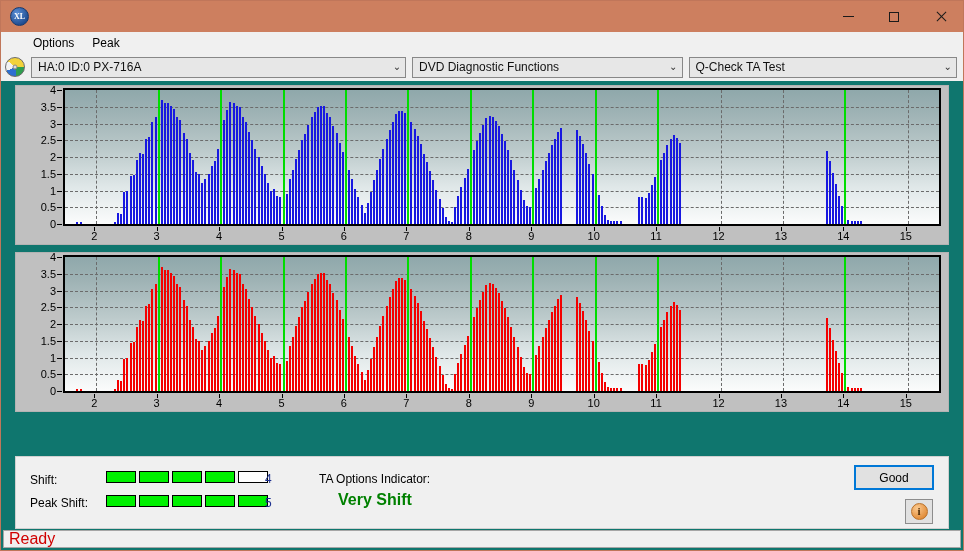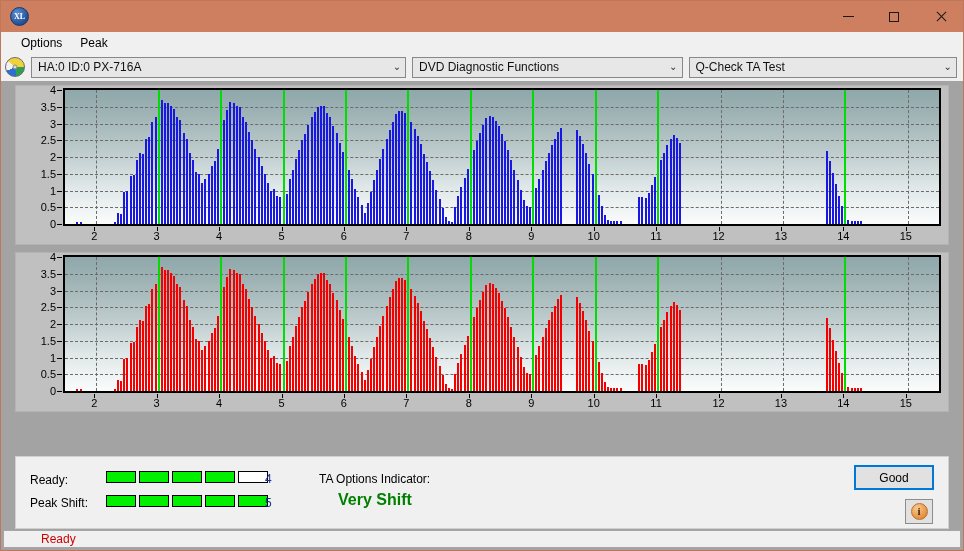--- a/index.html
+++ b/index.html
@@ -5,21 +5,21 @@
   html,body{margin:0;padding:0;}
   body{
     width:964px;height:551px;overflow:hidden;
     font-family:"Liberation Sans",sans-serif;
     background:#f0f0f0;
     -webkit-font-smoothing:antialiased;
   }
   .window{
     position:relative;width:964px;height:551px;
     border:1px solid #c0765a;box-sizing:border-box;
-    background:#a3a3a3;
+    background:#0f766e;
   }
   
   .titlebar{
     height:31px;background:#cd7f5f;display:flex;align-items:center;
     position:relative;
   }
   .app-icon{
     width:19px;height:19px;border-radius:50%;
     background:radial-gradient(circle at 35% 30%,#5b8fd6,#1e4b8f 75%);
     margin-left:9px;margin-right:9px;
@@ -40,21 +40,21 @@
   .glyph-close{position:relative;width:11px;height:11px;}
   .glyph-close:before,.glyph-close:after{
     content:"";position:absolute;left:0;top:5px;width:13px;height:1px;background:#1a1a1a;
   }
   .glyph-close:before{transform:rotate(45deg);}
   .glyph-close:after{transform:rotate(-45deg);}
 
   
   .menubar{
     height:21px;background:#f0f0f0;display:flex;align-items:center;
-    padding-left:12px;
+    padding-left:24px;
   }
   .menu-item{
     font-size:12px;color:#000;padding:2px 8px;margin-right:2px;
   }
 
   
   .selrow{
     height:28px;display:flex;align-items:center;
     padding:0 6px 0 4px;gap:6px;background:#f0f0f0;
   }
@@ -156,21 +156,21 @@
     display:flex;align-items:center;justify-content:center;
     font-size:11px;font-weight:bold;color:#4a2a06;
     font-family:"Liberation Serif",serif;line-height:1;
   }
   
   .statusbar{
     position:absolute;left:2px;right:2px;bottom:2px;height:18px;
     background:#f0f0f0;border:1px solid #a6a6a6;box-sizing:border-box;
     display:flex;align-items:center;
   }
-  .status-text{font-size:12px;color:#d00000;padding-left:5px;margin-left:32px;}
+  .status-text{font-size:16px;color:#d00000;padding-left:5px;}
 </style>
 </head>
 <body>
 
 <div class="window">
 
   <div class="titlebar">
     <div class="app-icon">XL</div>
     <div class="win-controls">
       <div class="win-btn">
@@ -754,21 +754,21 @@
           <div class="xlab" style="left: 717.929px;">13</div>
           <div class="xtick" style="left: 780.357px;"></div>
           <div class="xlab" style="left: 780.357px;">14</div>
           <div class="xtick" style="left: 842.786px;"></div>
           <div class="xlab" style="left: 842.786px;">15</div>
         </div>
     </div>
   </div>
 
   <div class="results">
-    <div class="res-label" style="left:14px;top:16px;">Ready:</div>
+    <div class="res-label" style="left:14px;top:16px;">Shift:</div>
     <div class="meter" style="left:90px;top:14px;">
         <div class="seg on"></div>
         <div class="seg on"></div>
         <div class="seg on"></div>
         <div class="seg on"></div>
         <div class="seg"></div>
       </div>
     <div class="meter-val" style="left:249px;top:15px;">4</div>
 
     <div class="res-label" style="left:14px;top:39px;">Peak Shift:</div>

